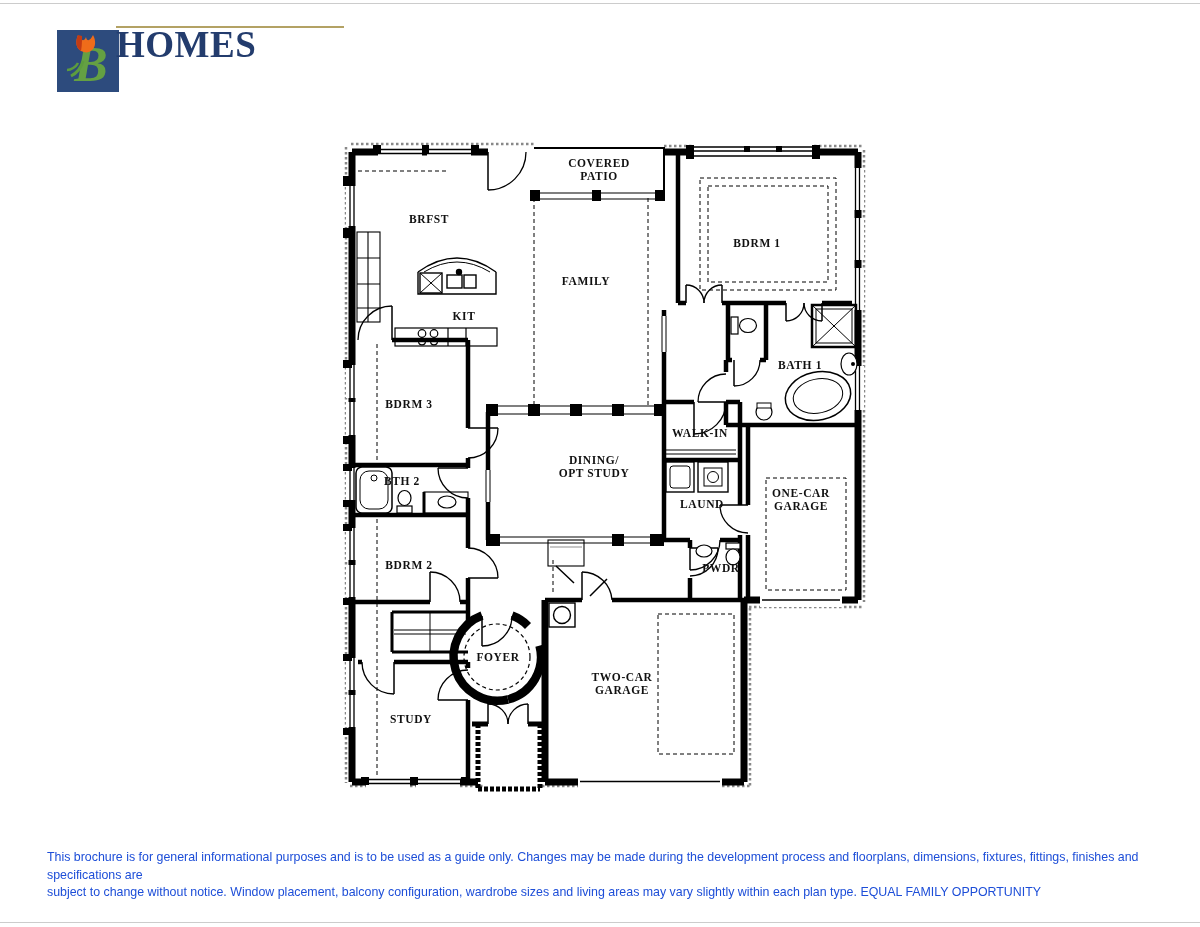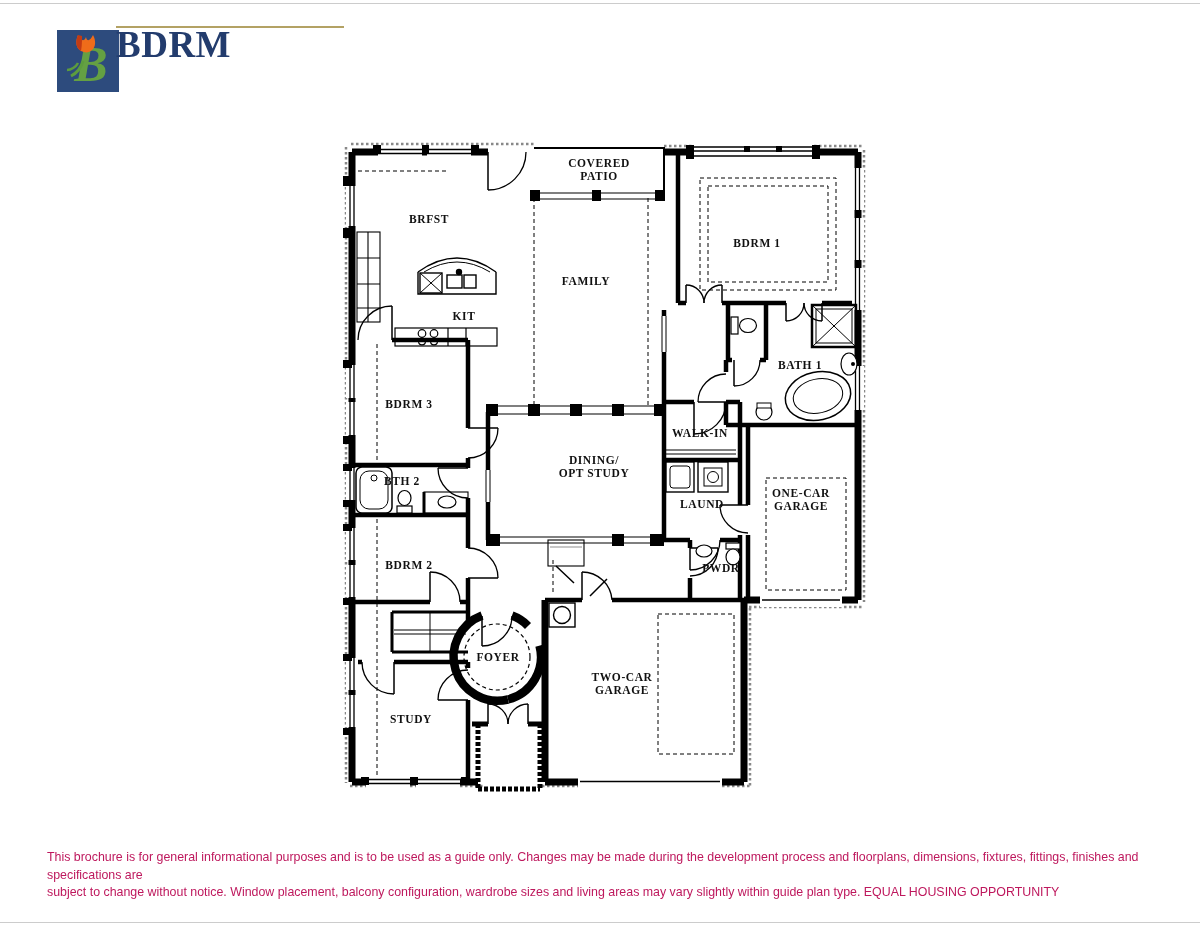--- a/index.html
+++ b/index.html
@@ -15,42 +15,42 @@
   .brand-rule{width:228px;height:2px;background:#b3a264;margin:0;}
   .brand-l2{font-family:"Liberation Serif",serif;font-weight:bold;font-size:37px;
             line-height:34px;color:#233c6d;letter-spacing:.5px;}
   .plan-title{position:absolute;right:31px;top:18px;font-family:"Liberation Serif",serif;
               font-size:45px;color:#1a1a1a;letter-spacing:1px;}
 
   .plan-svg{position:absolute;left:0;top:0;width:1200px;height:927px;}
   .plan-svg .room-label{font-family:"Liberation Serif",serif;font-weight:bold;
         font-size:11.5px;letter-spacing:.6px;fill:#111;text-anchor:middle;}
   .footer{position:absolute;left:47px;top:849px;width:1118px;font-size:12.4px;
-          line-height:17.5px;color:#be185d;}
+          line-height:17.5px;color:#1d4ed8;}
 </style>
 </head>
 <body>
 
 <div class="page">
   <div class="edge edge-top"></div>
   <div class="edge edge-bottom"></div>
 
   <div class="logo">
     <svg width="62" height="62" viewBox="0 0 62 62">
       <rect x="0" y="0" width="62" height="62" fill="#2d4b7d"></rect>
       <text x="34" y="51" font-family="Liberation Serif, serif" font-size="50" font-weight="bold" font-style="italic" fill="#64a043" text-anchor="middle">B</text>
       <path d="M14,46 C20,43 24,38 26,31" stroke="#5c9c3e" stroke-width="3" fill="none"></path>
       <path d="M10,40 C14,40 19,37 21,33" stroke="#5c9c3e" stroke-width="2.5" fill="none"></path>
       <path d="M21,5 C18,12 19,18 24,21 C28,23 32,23 35,20 C39,17 39,10 36,5 C33,11 30,12 29,7 C27,12 24,11 21,5 Z" fill="#ef6c1a"></path>
       <path d="M21,5 C18,12 19,18 24,21 C25,16 25,10 25,6 Z" fill="#c23b14"></path>
     </svg>
   </div>
   <div class="brand">
     <div class="brand-rule"></div>
-    <div class="brand-l2">BDRM</div>
+    <div class="brand-l2">HOMES</div>
   </div>
 
   <svg class="plan-svg" id="plan-svg" viewBox="0 0 1200 927">
 
     <g stroke="#888" stroke-width="2.5" stroke-dasharray="2.5,2.5" fill="none">
       <path d="M346,147 V783 M351,144 H536 M664,146 H692 M814,146 H864 M864,150 V602 M744,607 H862 M750,608 V786 M542,786 H750 M350,786 H484"></path>
     </g>
 
     <g stroke="#000" stroke-width="1" stroke-dasharray="4,3" fill="none">
       <path d="M534,198 V406 M648,198 V406 M358,171 H446 M377,344 V776 M553,560 V594"></path>
@@ -337,15 +337,15 @@
         <text x="409" y="569" class="room-label"><tspan x="409" dy="0">BDRM 2</tspan></text>
         <text x="721" y="572" class="room-label"><tspan x="721" dy="0">PWDR</tspan></text>
         <text x="498" y="661" class="room-label"><tspan x="498" dy="0">FOYER</tspan></text>
         <text x="622" y="681" class="room-label"><tspan x="622" dy="0">TWO-CAR</tspan><tspan x="622" dy="12.5">GARAGE</tspan></text>
         <text x="411" y="723" class="room-label"><tspan x="411" dy="0">STUDY</tspan></text>
       </g>
   </svg>
 
   <div class="footer">
     <div>This brochure is for general informational purposes and is to be used as a guide only. Changes may be made during the development process and floorplans, dimensions, fixtures, fittings, finishes and specifications are</div>
-    <div>subject to change without notice. Window placement, balcony configuration, wardrobe sizes and living areas may vary slightly within guide plan type.  EQUAL HOUSING OPPORTUNITY</div>
+    <div>subject to change without notice. Window placement, balcony configuration, wardrobe sizes and living areas may vary slightly within each plan type.  EQUAL FAMILY OPPORTUNITY</div>
   </div>
 </div>
 
 </body></html>

